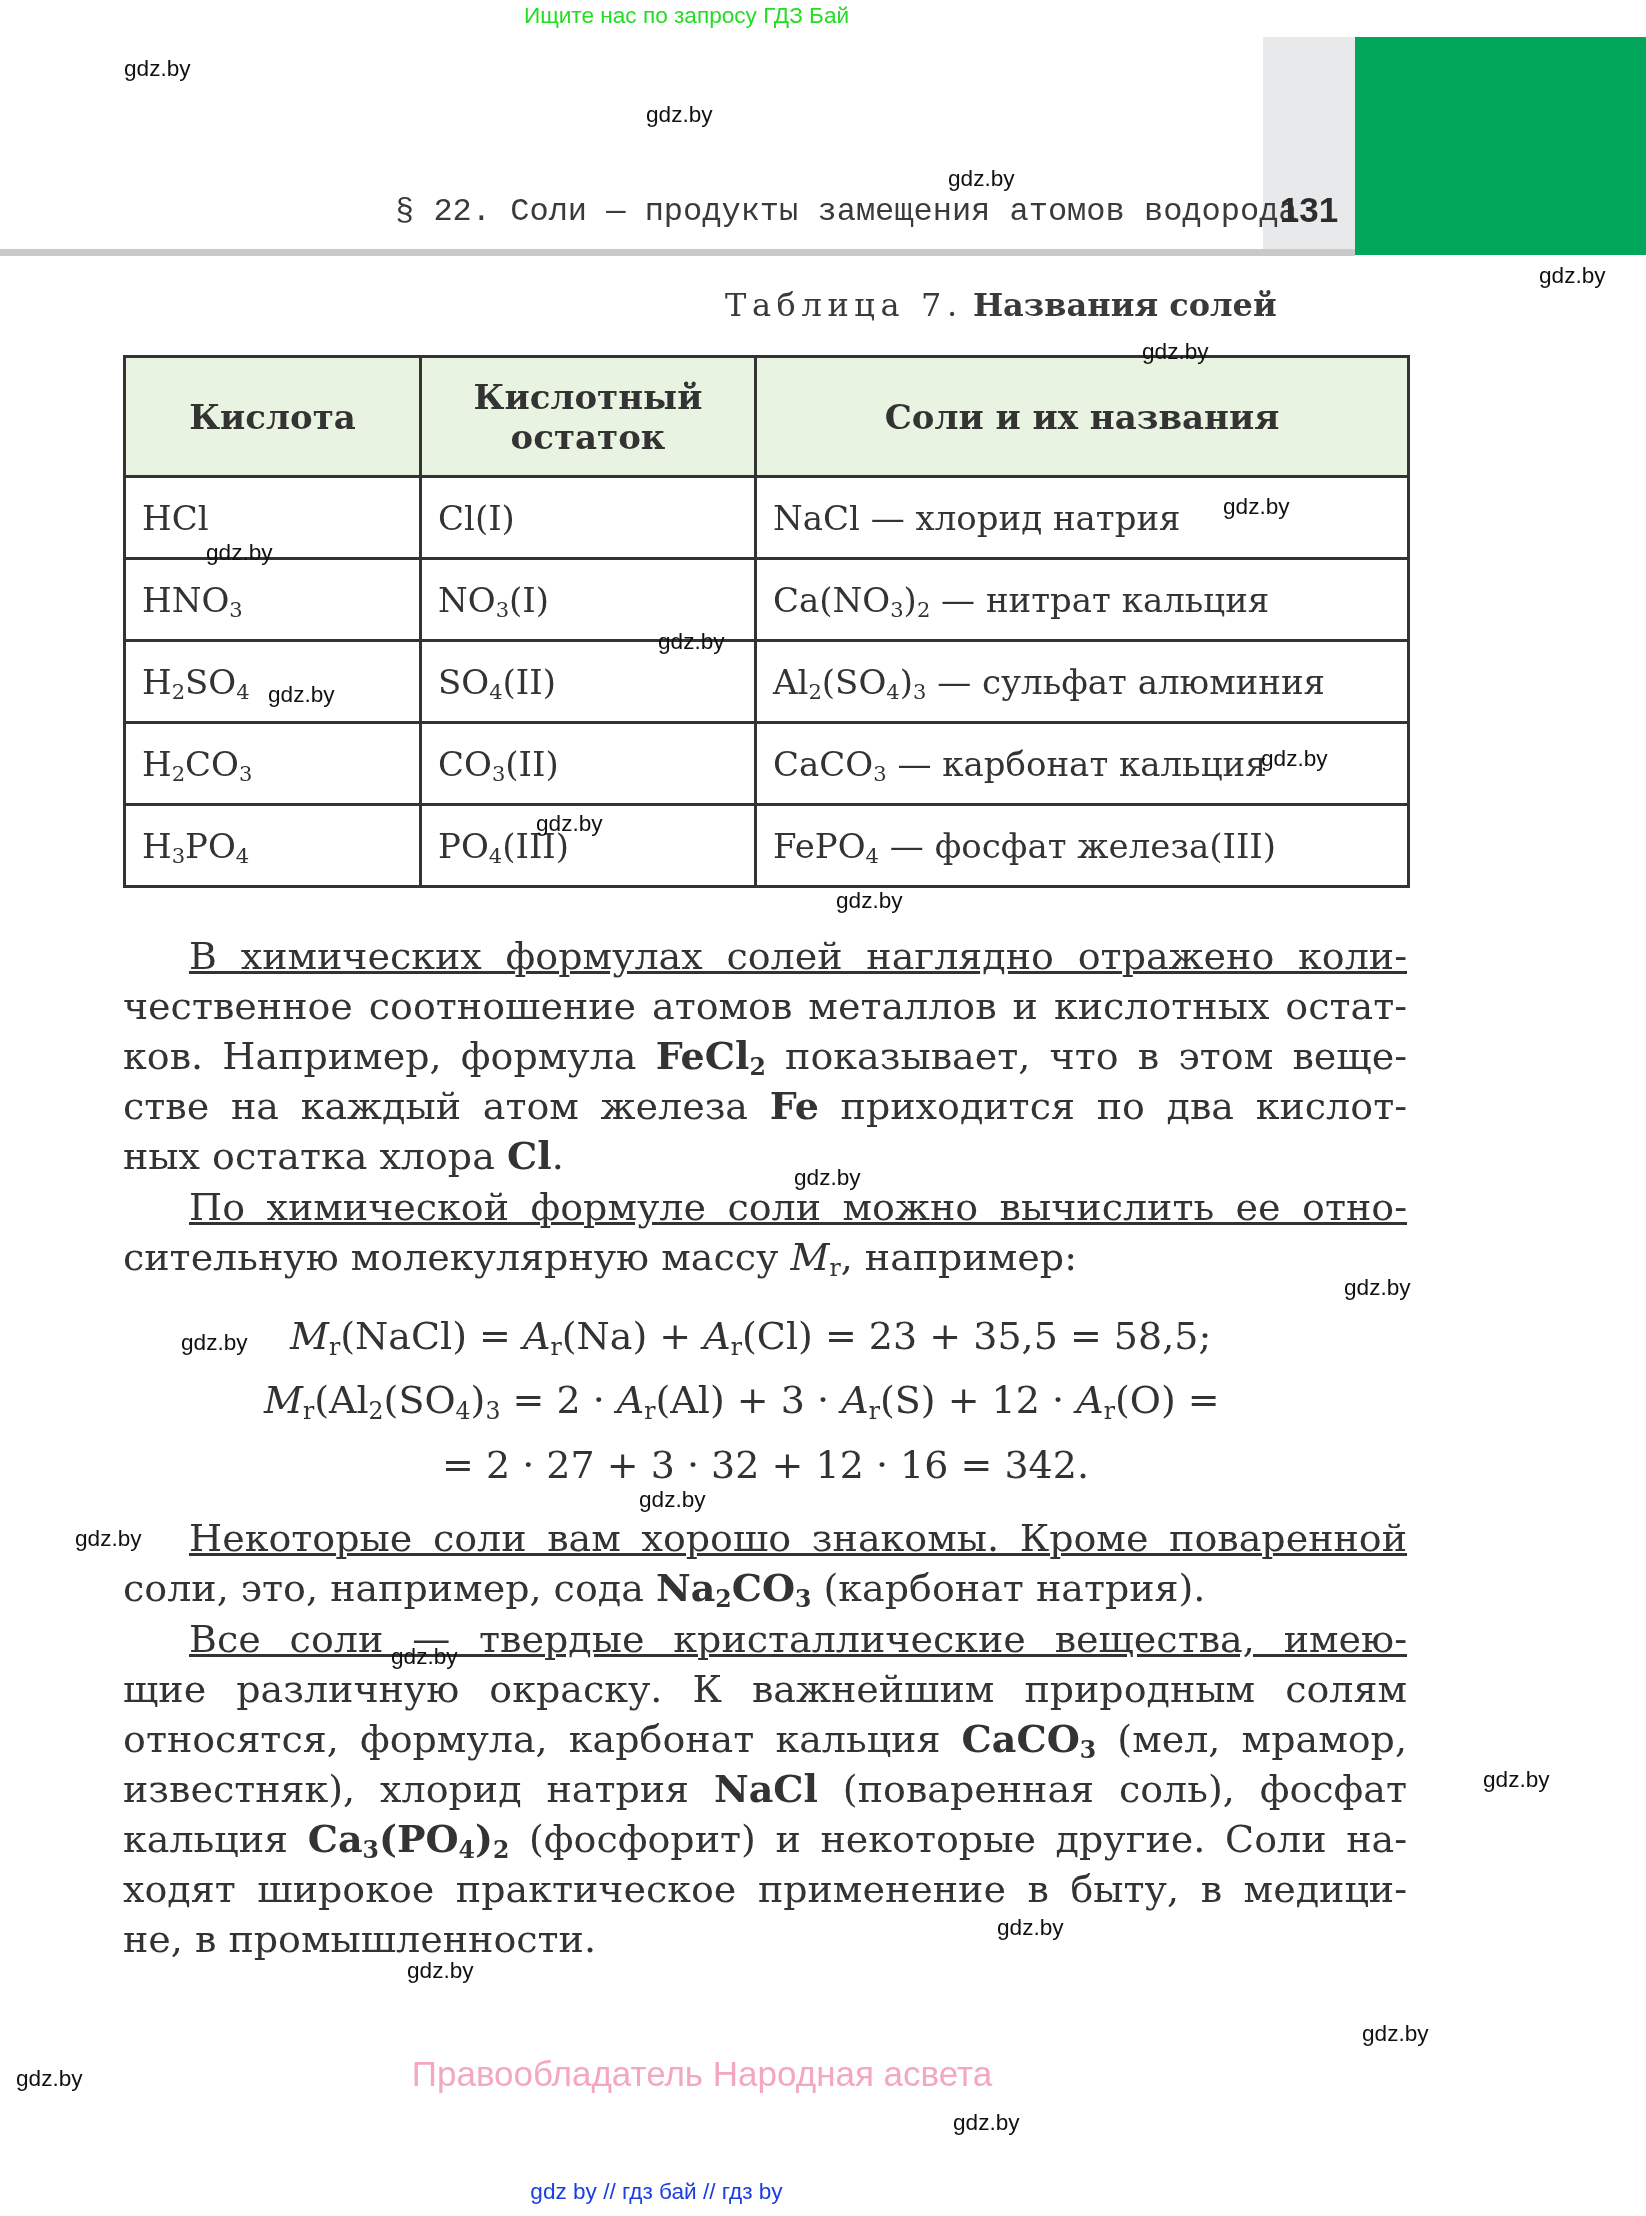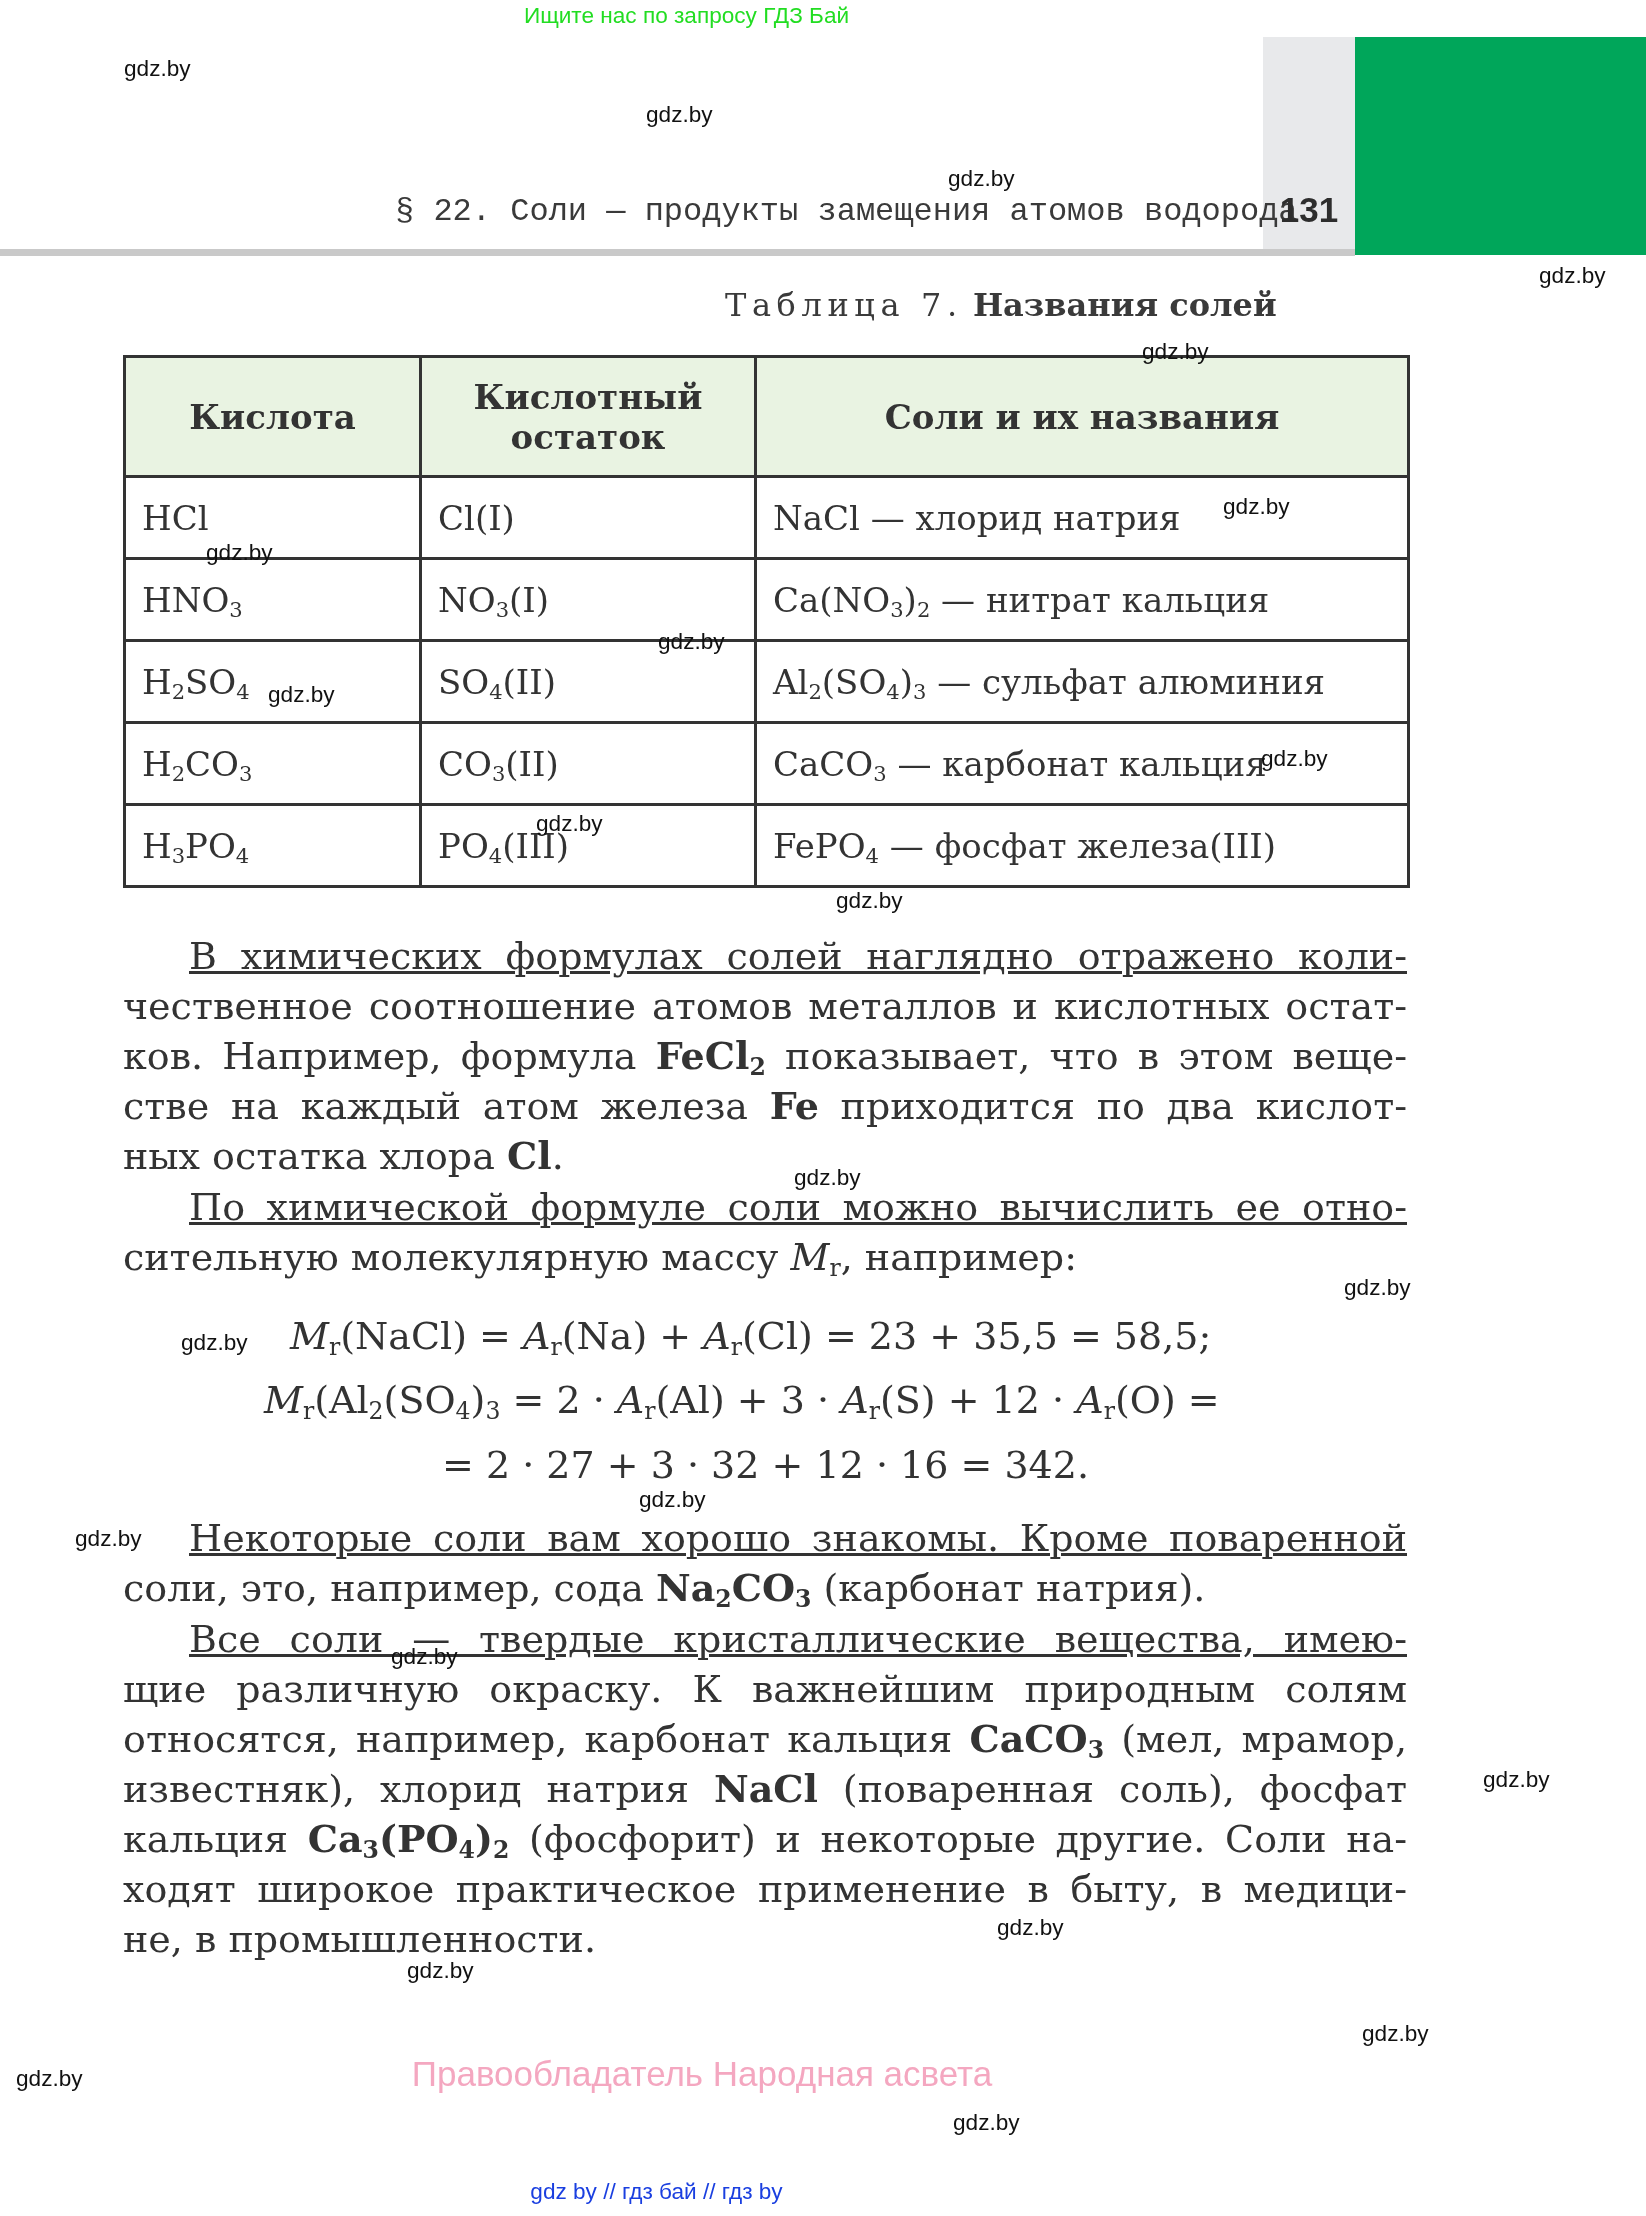--- a/index.html
+++ b/index.html
@@ -119,21 +119,21 @@
 <div class="abs eq serif" style="left:442px; top:1443px;">= 2 · 27 + 3 · 32 + 12 · 16 = 342.</div>
 
 <div class="abs para serif" style="top:1513px;">
   <span class="line indent">Некоторые соли вам хорошо знакомы. Кроме поваренной</span>
   <span class="line last"><span>соли, это, например, сода </span><b>Na</b><sub><b>2</b></sub><b>CO</b><sub><b>3</b></sub><span> (карбонат натрия).</span></span>
 </div>
 
 <div class="abs para serif" style="top:1614px;">
   <span class="line indent">Все соли — твердые кристаллические вещества, имею-</span>
   <span class="line">щие различную окраску. К важнейшим природным солям</span>
-  <span class="line"><span>относятся, например, карбонат кальция </span><b>CaCO</b><sub><b>3</b></sub><span> (мел, мрамор,</span></span>
+  <span class="line"><span>относятся, формула, карбонат кальция </span><b>CaCO</b><sub><b>3</b></sub><span> (мел, мрамор,</span></span>
   <span class="line"><span>известняк), хлорид натрия </span><b>NaCl</b><span> (поваренная соль), фосфат</span></span>
   <span class="line"><span>кальция </span><b>Ca</b><sub><b>3</b></sub><b>(PO</b><sub><b>4</b></sub><b>)</b><sub><b>2</b></sub><span> (фосфорит) и некоторые другие. Соли на-</span></span>
   <span class="line">ходят широкое практическое применение в быту, в медици-</span>
   <span class="line last">не, в промышленности.</span>
 </div>
 
 <div class="abs wm sans" style="left:124px; top:56px;">gdz.by</div>
 <div class="abs wm sans" style="left:646px; top:102px;">gdz.by</div>
 <div class="abs wm sans" style="left:948px; top:166px;">gdz.by</div>
 <div class="abs wm sans" style="left:1539px; top:263px;">gdz.by</div>

